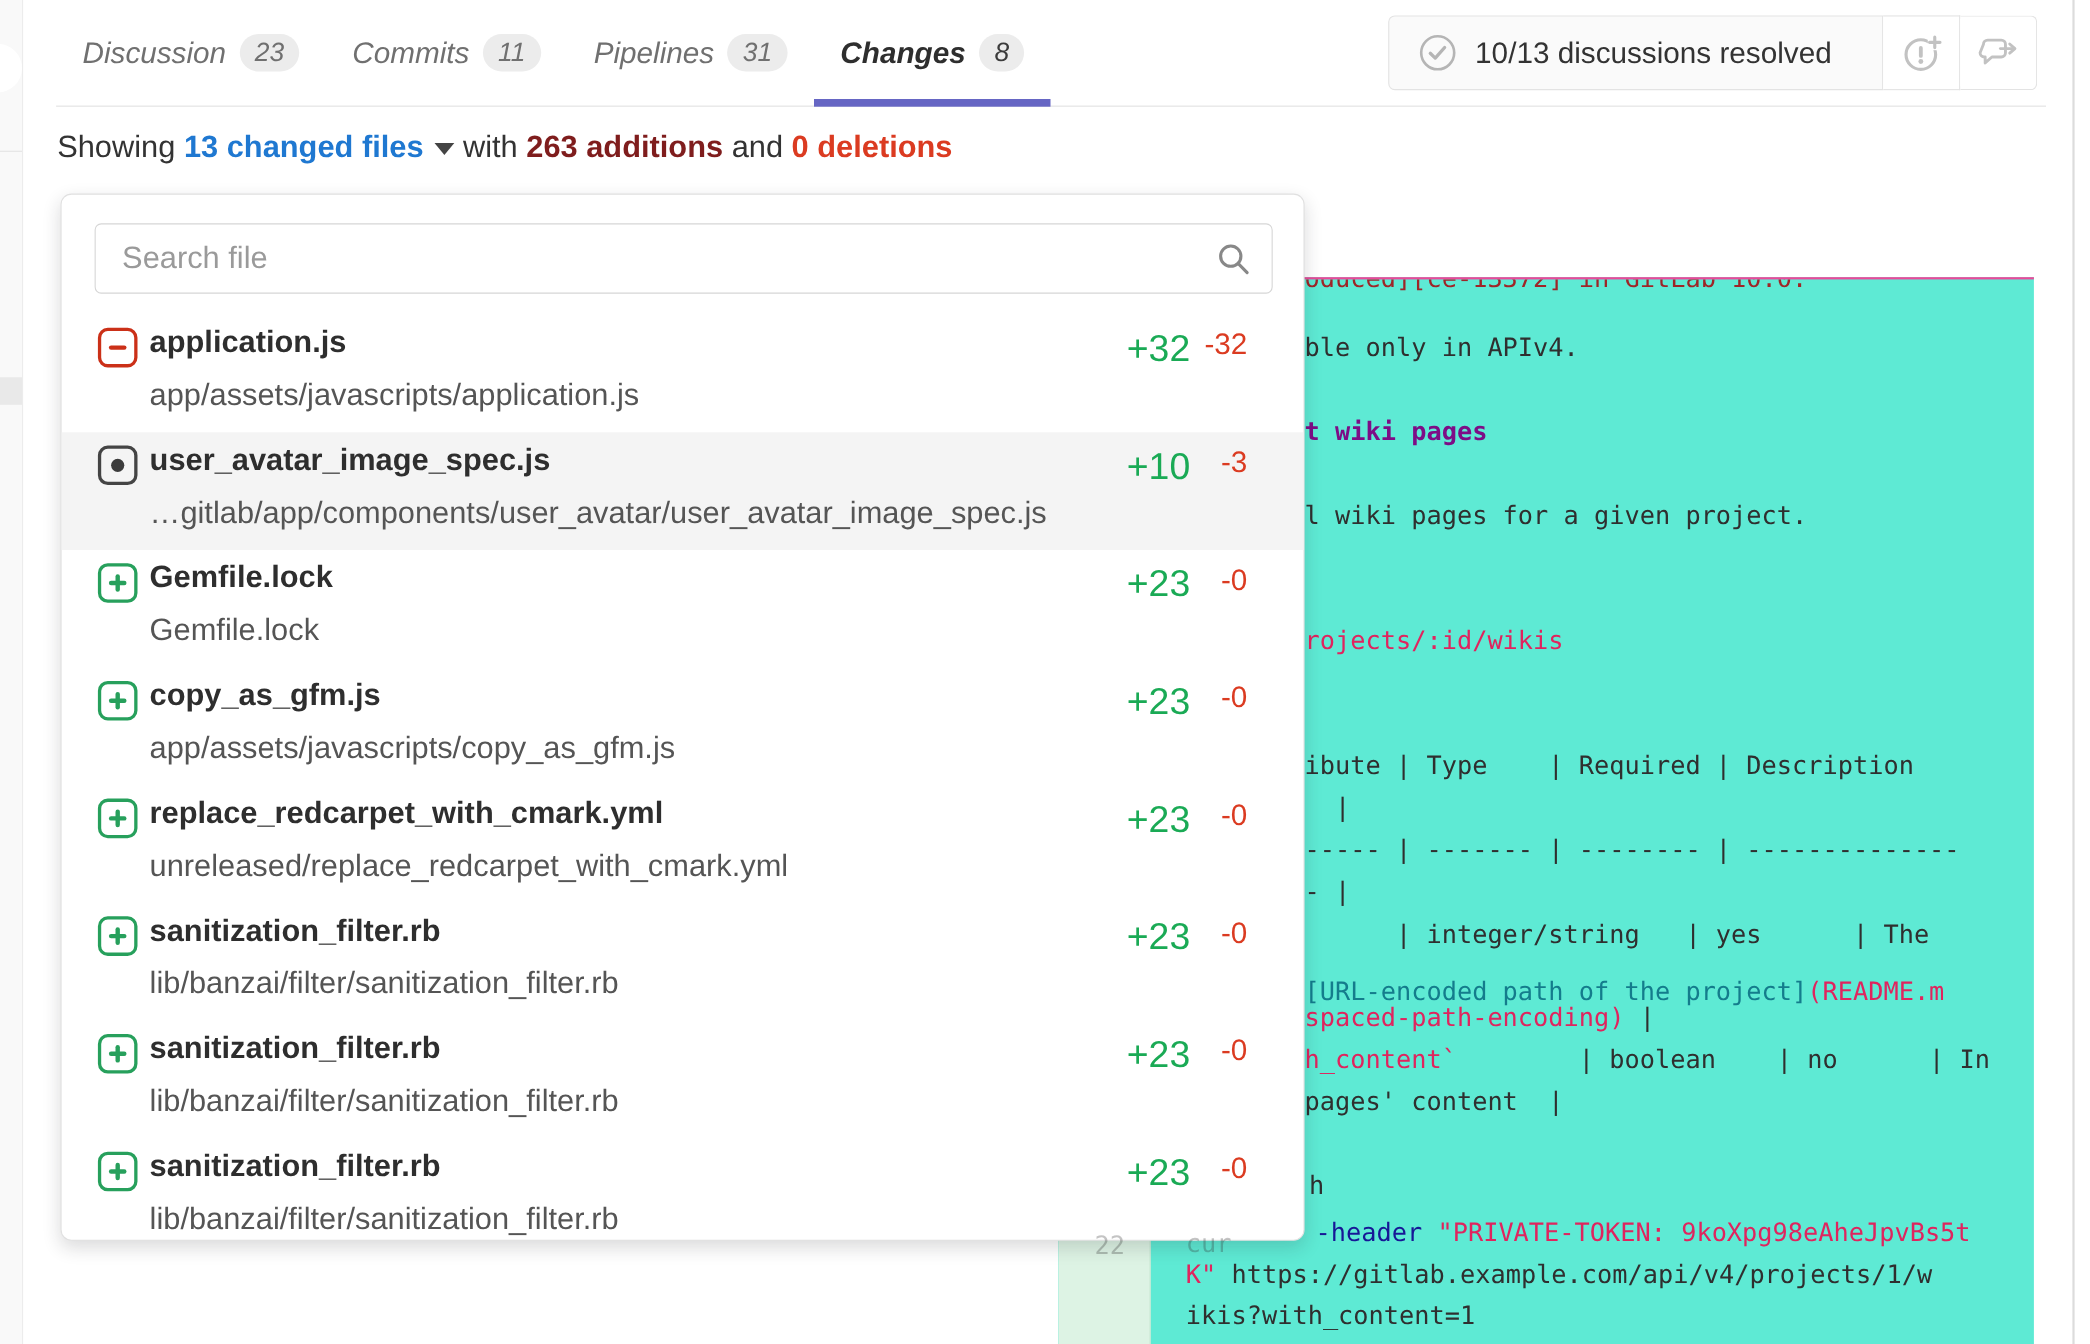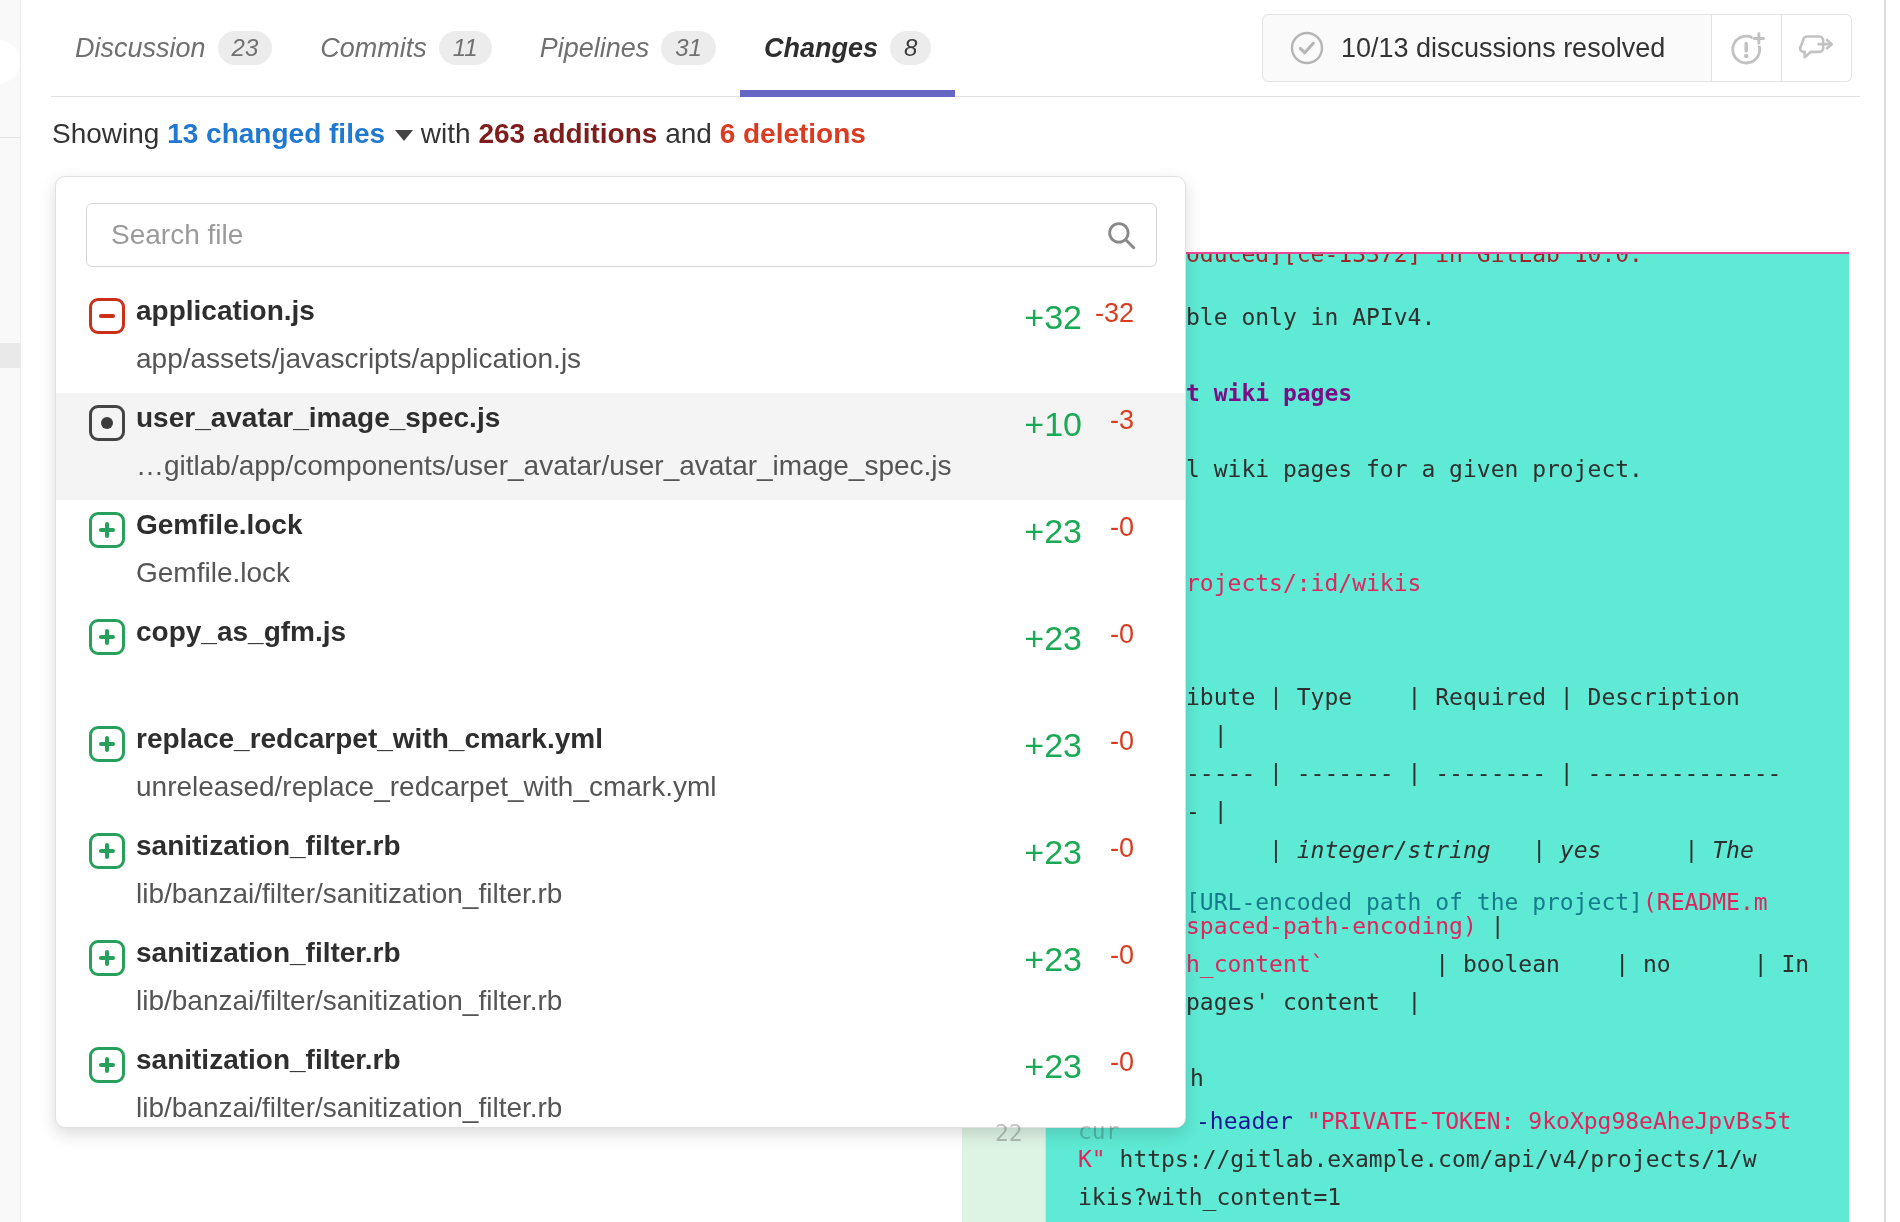--- a/index.html
+++ b/index.html
@@ -82,21 +82,21 @@
 
     <div class="code-line" style="top: -15px; left: 224px;"><span class="seg-q">oduced][ce-13372] in GitLab 10.0.</span></div>
         <div class="code-line" style="top: 48px; left: 224px;"><span class="seg-t">ble only in APIv4.</span></div>
         <div class="code-line" style="top: 124px; left: 224px;"><span class="seg-hd">t wiki pages</span></div>
         <div class="code-line" style="top: 200px; left: 224px;"><span class="seg-t">l wiki pages for a given project.</span></div>
         <div class="code-line" style="top: 314px; left: 224px;"><span class="seg-s">rojects/:id/wikis</span></div>
         <div class="code-line" style="top: 428px; left: 224px;"><span class="seg-t">ibute | Type    | Required | Description</span></div>
         <div class="code-line" style="top: 466px; left: 224px;"><span class="seg-t">  |</span></div>
         <div class="code-line" style="top: 504px; left: 224px;"><span class="seg-t">----- | ------- | -------- | --------------</span></div>
         <div class="code-line" style="top: 542px; left: 224px;"><span class="seg-t">- |</span></div>
-        <div class="code-line" style="top: 581px; left: 224px; font-style: italic;"><span class="seg-t">      | integer/string   | yes      | The</span></div>
+        <div class="code-line" style="top: 581px; left: 224px;"><span class="seg-t">      | integer/string   | yes      | The</span></div>
         <div class="code-line" style="top: 633px; left: 224px;"><span class="seg-u">[URL-encoded path of the project]</span><span class="seg-s">(README.m</span></div>
         <div class="code-line" style="top: 657px; left: 224px;"><span class="seg-s">spaced-path-encoding)</span><span class="seg-t"> |</span></div>
         <div class="code-line" style="top: 695px; left: 224px;"><span class="seg-s">h_content`</span><span class="seg-t">        | boolean    | no      | In</span></div>
         <div class="code-line" style="top: 733px; left: 224px;"><span class="seg-t">pages' content  |</span></div>
         <div class="code-line" style="top: 809px; left: 228px;"><span class="seg-t">h</span></div>
         <div class="code-line" style="top: 852px; left: 234px;"><span class="seg-nv">-header </span><span class="seg-s">"PRIVATE-TOKEN: 9koXpg98eAheJpvBs5t</span></div>
         <div class="code-line" style="top: 890px; left: 116px;"><span class="seg-s">K" </span><span class="seg-t">https://gitlab.example.com/api/v4/projects/1/w</span></div>
         <div class="code-line" style="top: 928px; left: 116px;"><span class="seg-t">ikis?with_content=1</span></div>
       </div>
   </div>
@@ -151,21 +151,21 @@
       </svg>
     </div>
   </div>
 
   <div class="summary">
     <span>Showing</span>
     <span class="files-link">13 changed files</span><span class="caret"></span>
     <span>with</span>
     <span class="adds">263 additions</span>
     <span>and</span>
-    <span class="dels">6 deletions</span>
+    <span class="dels">0 deletions</span>
   </div>
 
   <div class="dropdown">
     <div class="searchbox">
       <input type="text" placeholder="Search file" style="">
       <svg class="mag" width="34" height="34" viewBox="0 0 24 24">
         <circle cx="10.5" cy="10.5" r="6.5" fill="none" stroke="#888" stroke-width="2"></circle>
         <path d="M15.5 15.5 L21 21" stroke="#888" stroke-width="2" stroke-linecap="round"></path>
       </svg>
     </div>
@@ -198,20 +198,21 @@
           <div class="f-path">Gemfile.lock</div>
           <div class="f-add">+23</div>
           <div class="f-del">-0</div>
         </div>
         <div class="file-row st-added">
           <div class="f-icon">
             <div class="bar-h"></div>
             <div class="bar-v"></div>
           </div>
           <div class="f-name">copy_as_gfm.js</div>
+          <div class="f-path">app/assets/javascripts/copy_as_gfm.js</div>
           <div class="f-add">+23</div>
           <div class="f-del">-0</div>
         </div>
         <div class="file-row st-added">
           <div class="f-icon">
             <div class="bar-h"></div>
             <div class="bar-v"></div>
           </div>
           <div class="f-name">replace_redcarpet_with_cmark.yml</div>
           <div class="f-path">unreleased/replace_redcarpet_with_cmark.yml</div>

